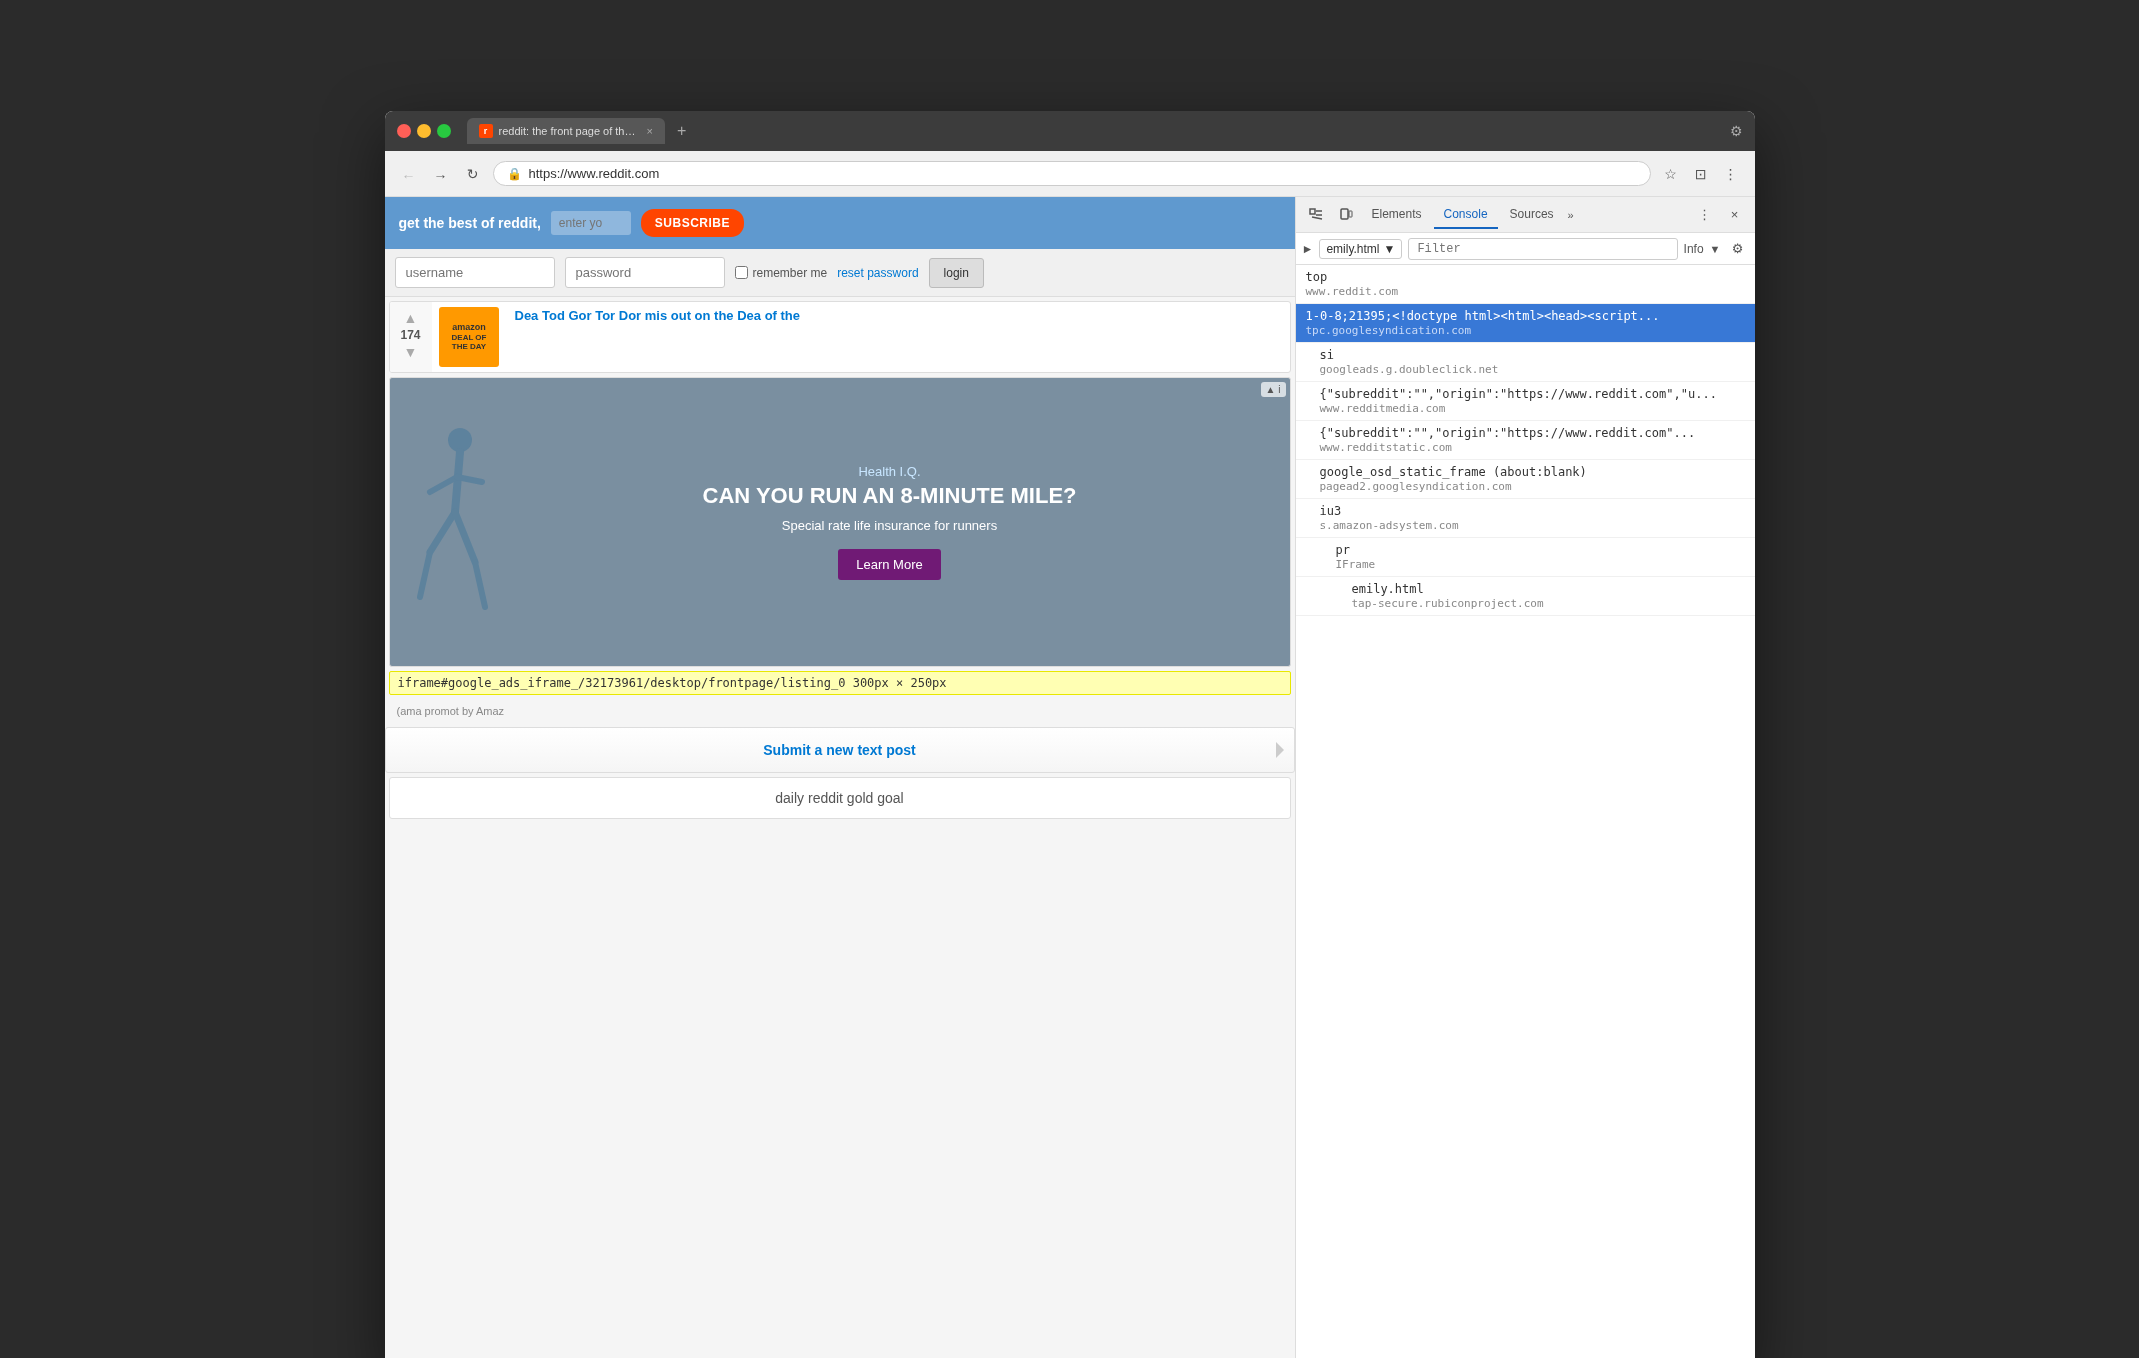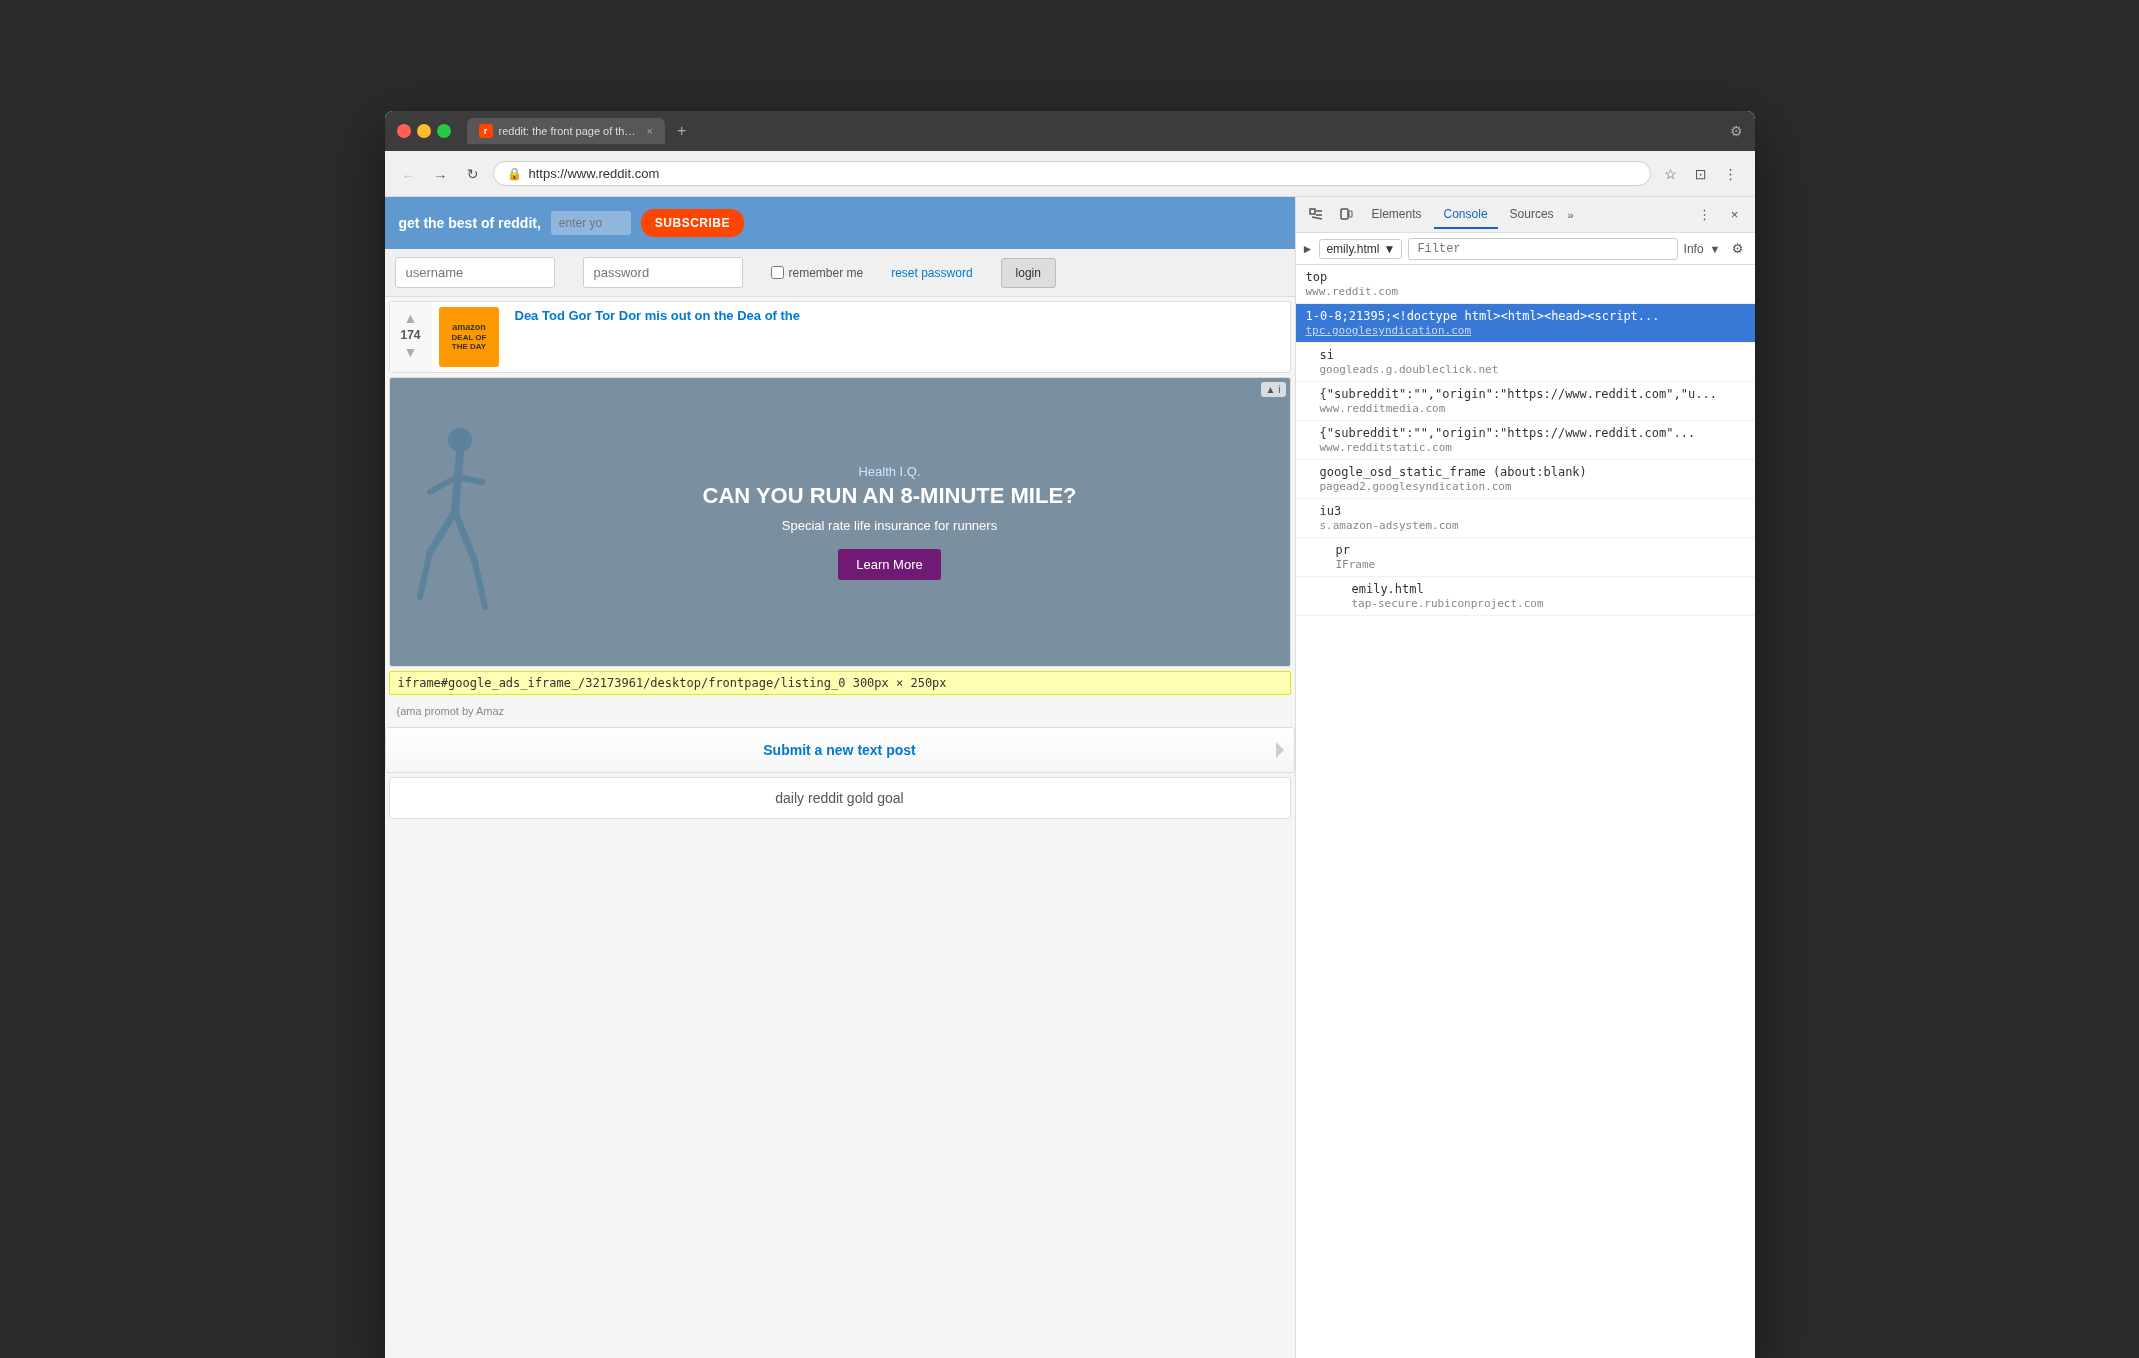--- a/index.html
+++ b/index.html
@@ -208,21 +208,21 @@
       letter-spacing: 0.5px;
     }
 
     
     .login-area {
       background: #f0f0f0;
       border-bottom: 1px solid #ddd;
       padding: 8px 10px;
       display: flex;
       align-items: center;
-      gap: 28px;
+      gap: 10px;
       flex-shrink: 0;
     }
     .login-input {
       background: #fff;
       border: 1px solid #ccc;
       border-radius: 3px;
       padding: 7px 10px;
       font-size: 13px;
       color: #999;
       width: 160px;
@@ -592,21 +592,20 @@
       padding: 5px 10px;
       border-bottom: 1px solid #f0f0f0;
       cursor: pointer;
     }
     .console-item.selected {
       background: #3878d6;
       color: #fff;
     }
     .console-item.selected .item-sub {
       color: #c8d9f7;
-      text-decoration: underline;
     }
 
     .item-main {
       font-size: 12px;
       color: #333;
       font-family: monospace;
       white-space: nowrap;
       overflow: hidden;
       text-overflow: ellipsis;
     }

